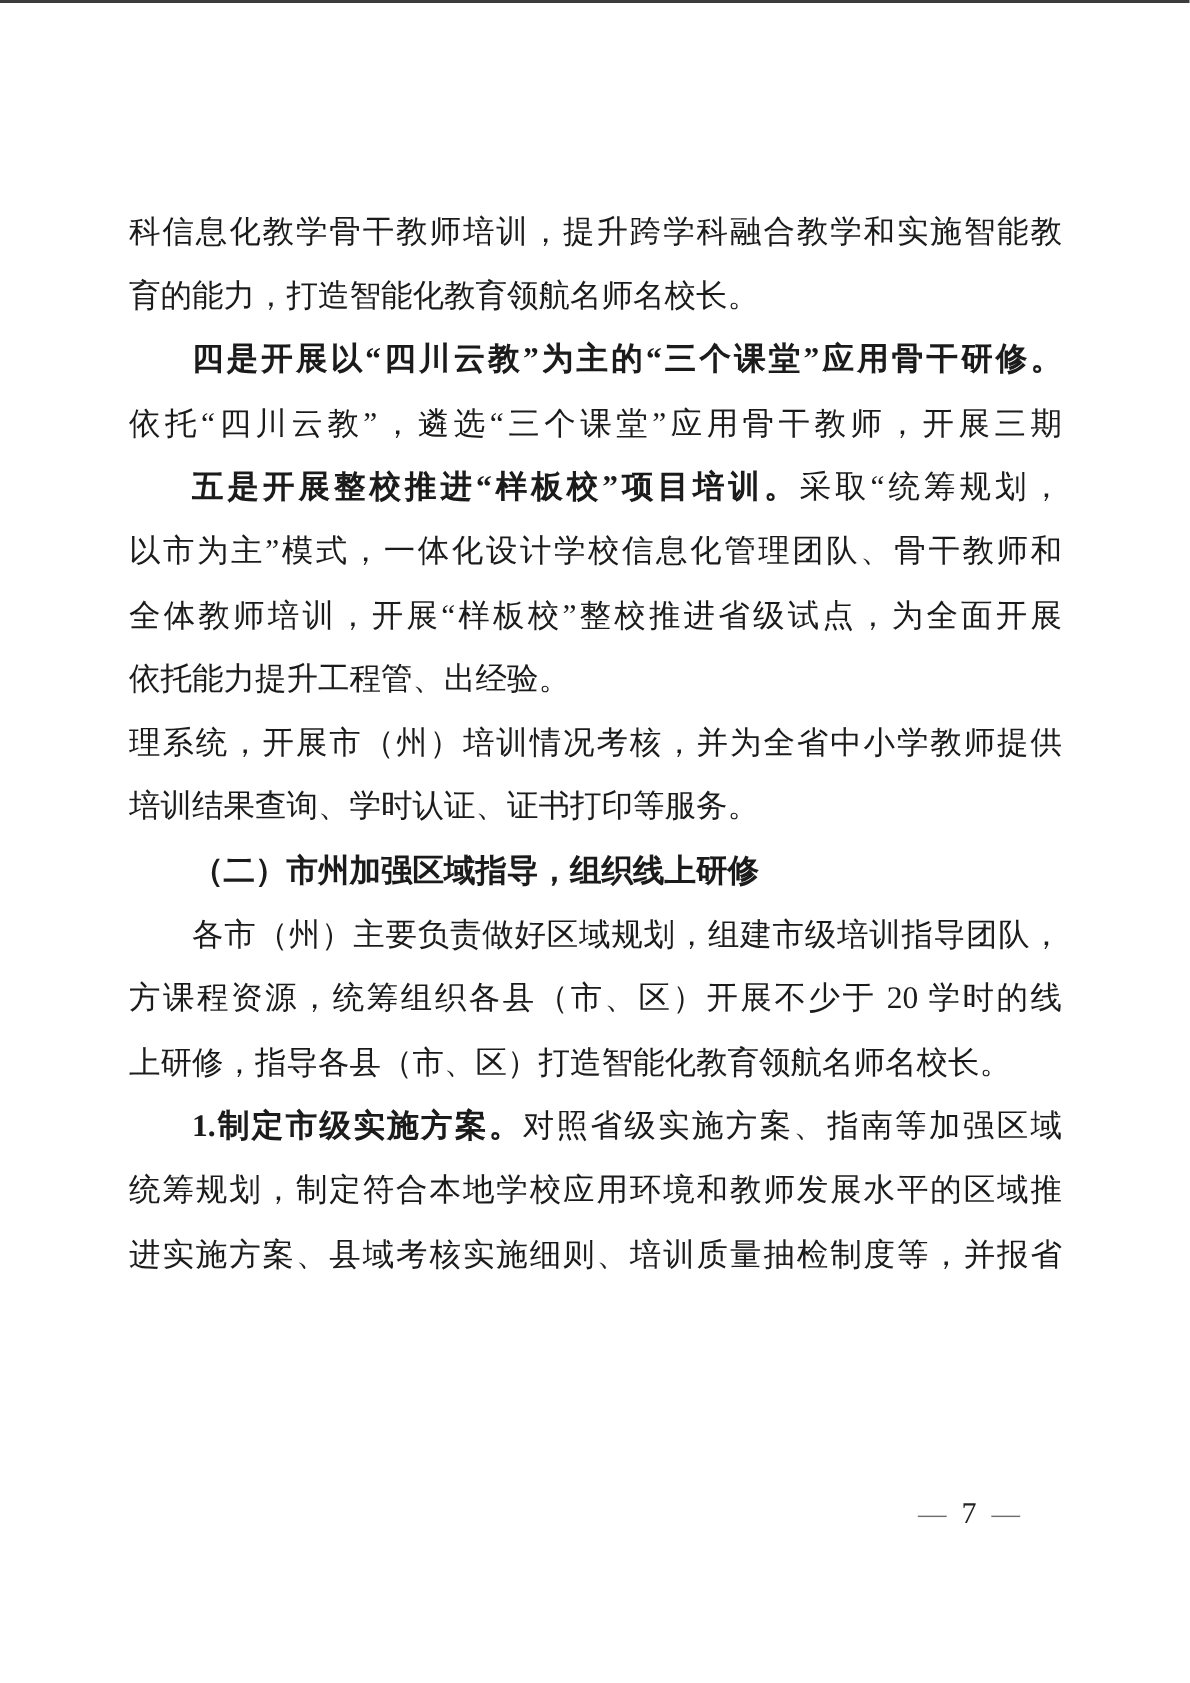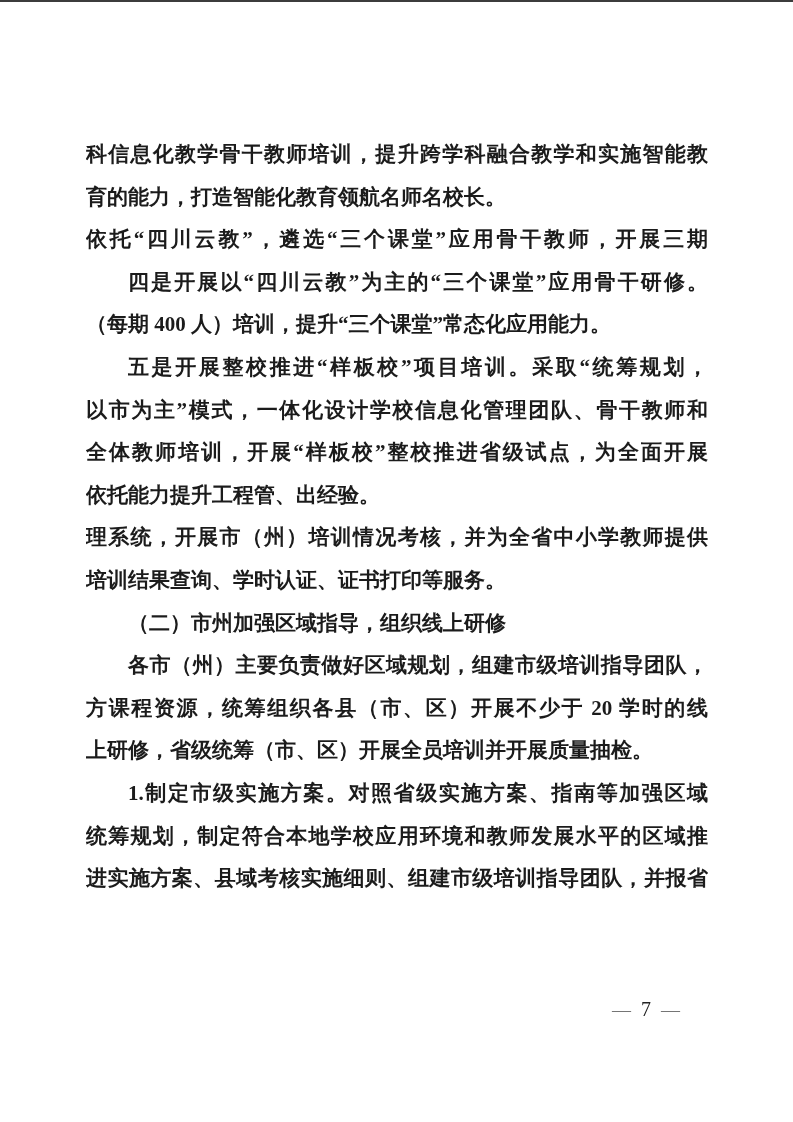--- a/index.html
+++ b/index.html
@@ -32,52 +32,51 @@
     text-align: justify;
     text-align-last: justify;
     white-space: normal;
   }
   .line.para-end {
     text-align-last: left;
   }
   .line.indent {
     text-indent: 2em;
   }
-  .seg { font-weight: bold; }
+  .seg { font-weight: normal; }
   .seg.bold { font-weight: bold; }
   .page-footer {
     position: absolute;
     top: 998px;
     right: 112px;
     font-size: 19px;
     letter-spacing: 1px;
     white-space: nowrap;
   }
   .page-footer .dash { color: #6f6f6f; }
   .page-footer .num  { color: #222222; font-size: 20px; margin: 0 9px; }
 </style>
 </head>
 <body>
 
 <div class="scan-artifact"></div>
 
 <div class="doc-body">
     <div class="line"><span class="seg">科信息化教学骨干教师培训，提升跨学科融合教学和实施智能教</span></div>
     <div class="line para-end"><span class="seg">育的能力，打造智能化教育领航名师名校长。</span></div>
+    <div class="line indent"><span class="seg bold">四是开展以“四川云教”为主的“三个课堂”应用骨干研修。</span></div>
     <div class="line"><span class="seg">依托“四川云教”，遴选“三个课堂”应用骨干教师，开展三期</span></div>
-    <div class="line indent"><span class="seg bold">四是开展以“四川云教”为主的“三个课堂”应用骨干研修。</span></div>
-    <div class="line para-end"><span class="seg">（每期 400 人）培训，提升“三个课堂”常态化应用能力。</span></div>
     <div class="line indent"><span class="seg bold">五是开展整校推进“样板校”项目培训。</span><span class="seg">采取“统筹规划，</span></div>
     <div class="line"><span class="seg">以市为主”模式，一体化设计学校信息化管理团队、骨干教师和</span></div>
     <div class="line"><span class="seg">全体教师培训，开展“样板校”整校推进省级试点，为全面开展</span></div>
     <div class="line para-end"><span class="seg">依托能力提升工程管、出经验。</span></div>
     <div class="line"><span class="seg">理系统，开展市（州）培训情况考核，并为全省中小学教师提供</span></div>
     <div class="line para-end"><span class="seg">培训结果查询、学时认证、证书打印等服务。</span></div>
     <div class="line indent para-end"><span class="seg bold">（二）市州加强区域指导，组织线上研修</span></div>
     <div class="line indent"><span class="seg">各市（州）主要负责做好区域规划，组建市级培训指导团队，</span></div>
     <div class="line"><span class="seg">方课程资源，统筹组织各县（市、区）开展不少于 20 学时的线</span></div>
-    <div class="line para-end"><span class="seg">上研修，省级统筹（市、区）开展全员培训并开展质量抽检。</span></div>
+    <div class="line para-end"><span class="seg">上研修，指导各县（市、区）打造智能化教育领航名师名校长。</span></div>
     <div class="line indent"><span class="seg bold">1.制定市级实施方案。</span><span class="seg">对照省级实施方案、指南等加强区域</span></div>
     <div class="line"><span class="seg">统筹规划，制定符合本地学校应用环境和教师发展水平的区域推</span></div>
-    <div class="line"><span class="seg">进实施方案、县域考核实施细则、组建市级培训指导团队，并报省</span></div>
+    <div class="line"><span class="seg">进实施方案、县域考核实施细则、培训质量抽检制度等，并报省</span></div>
   </div>
 
 <div class="page-footer"><span class="dash">—</span><span class="num">7</span><span class="dash">—</span></div>
 
 </body></html>

